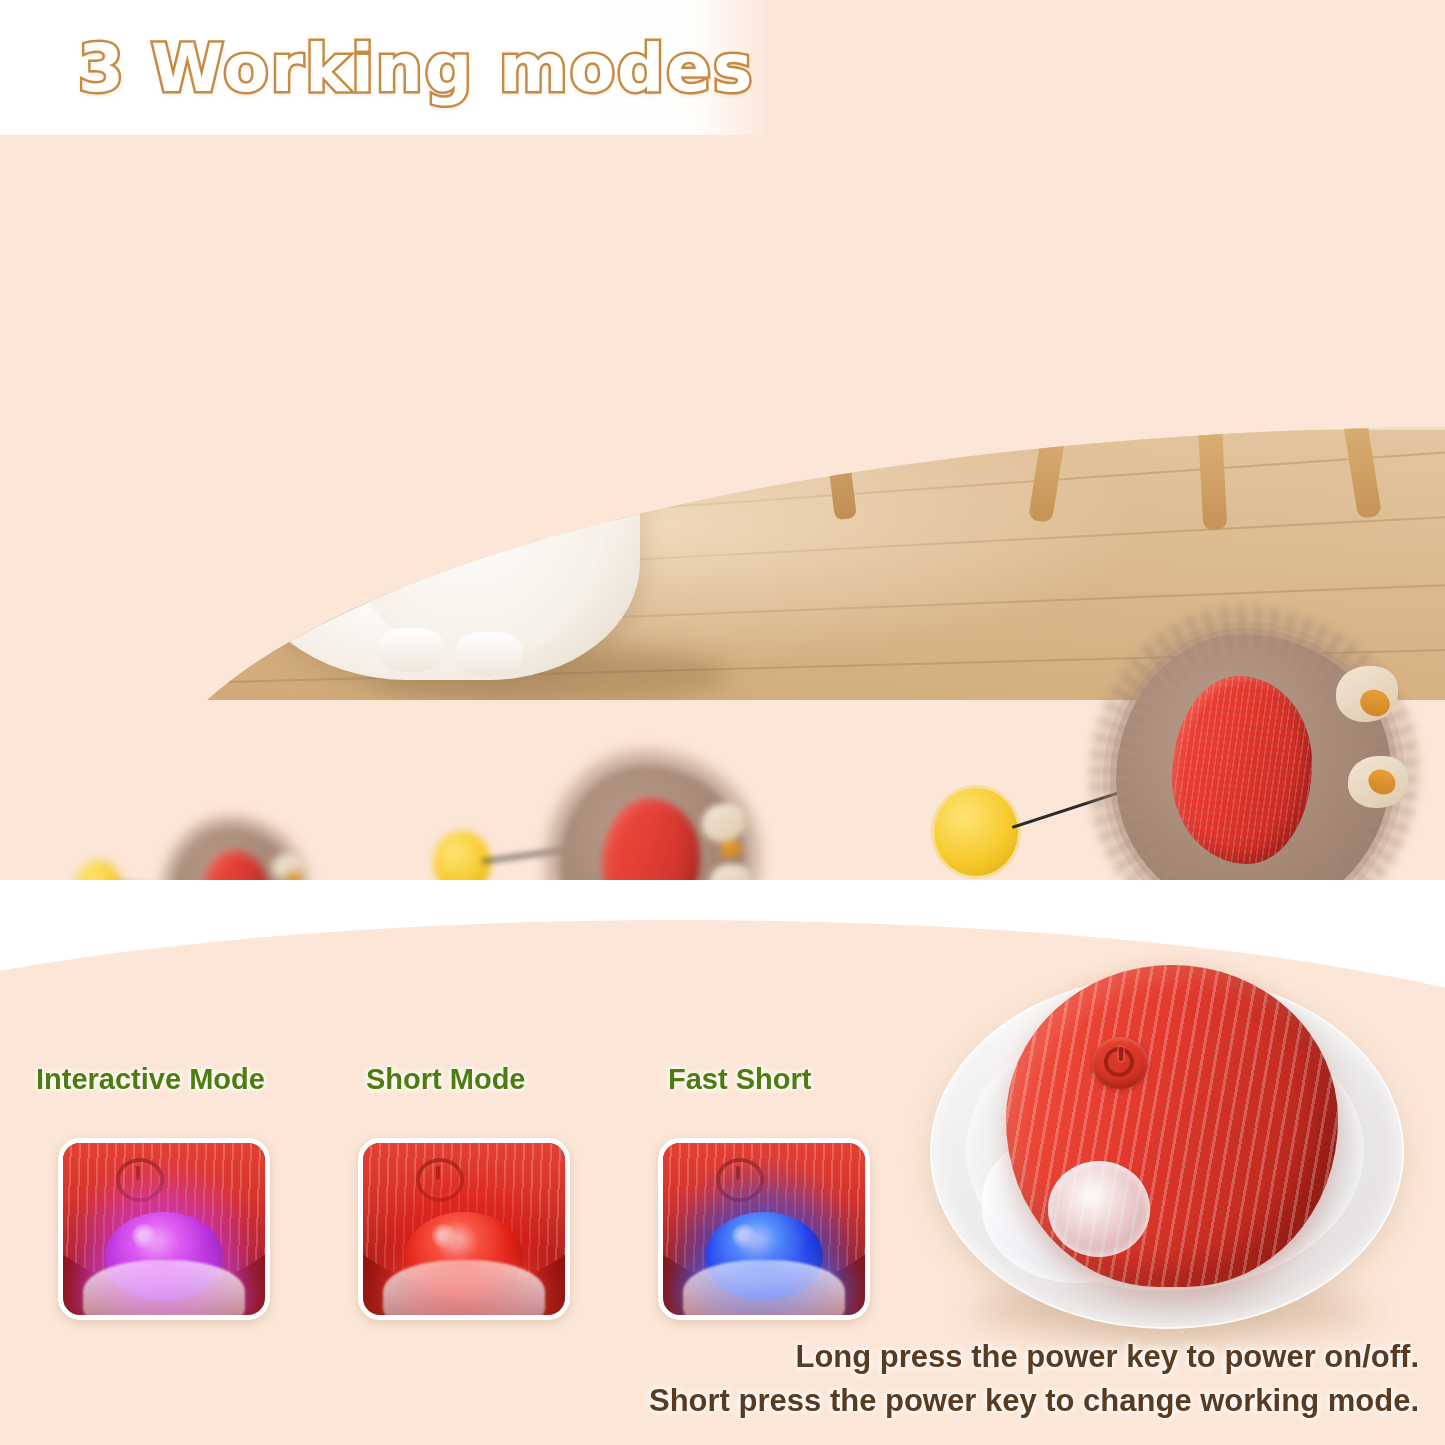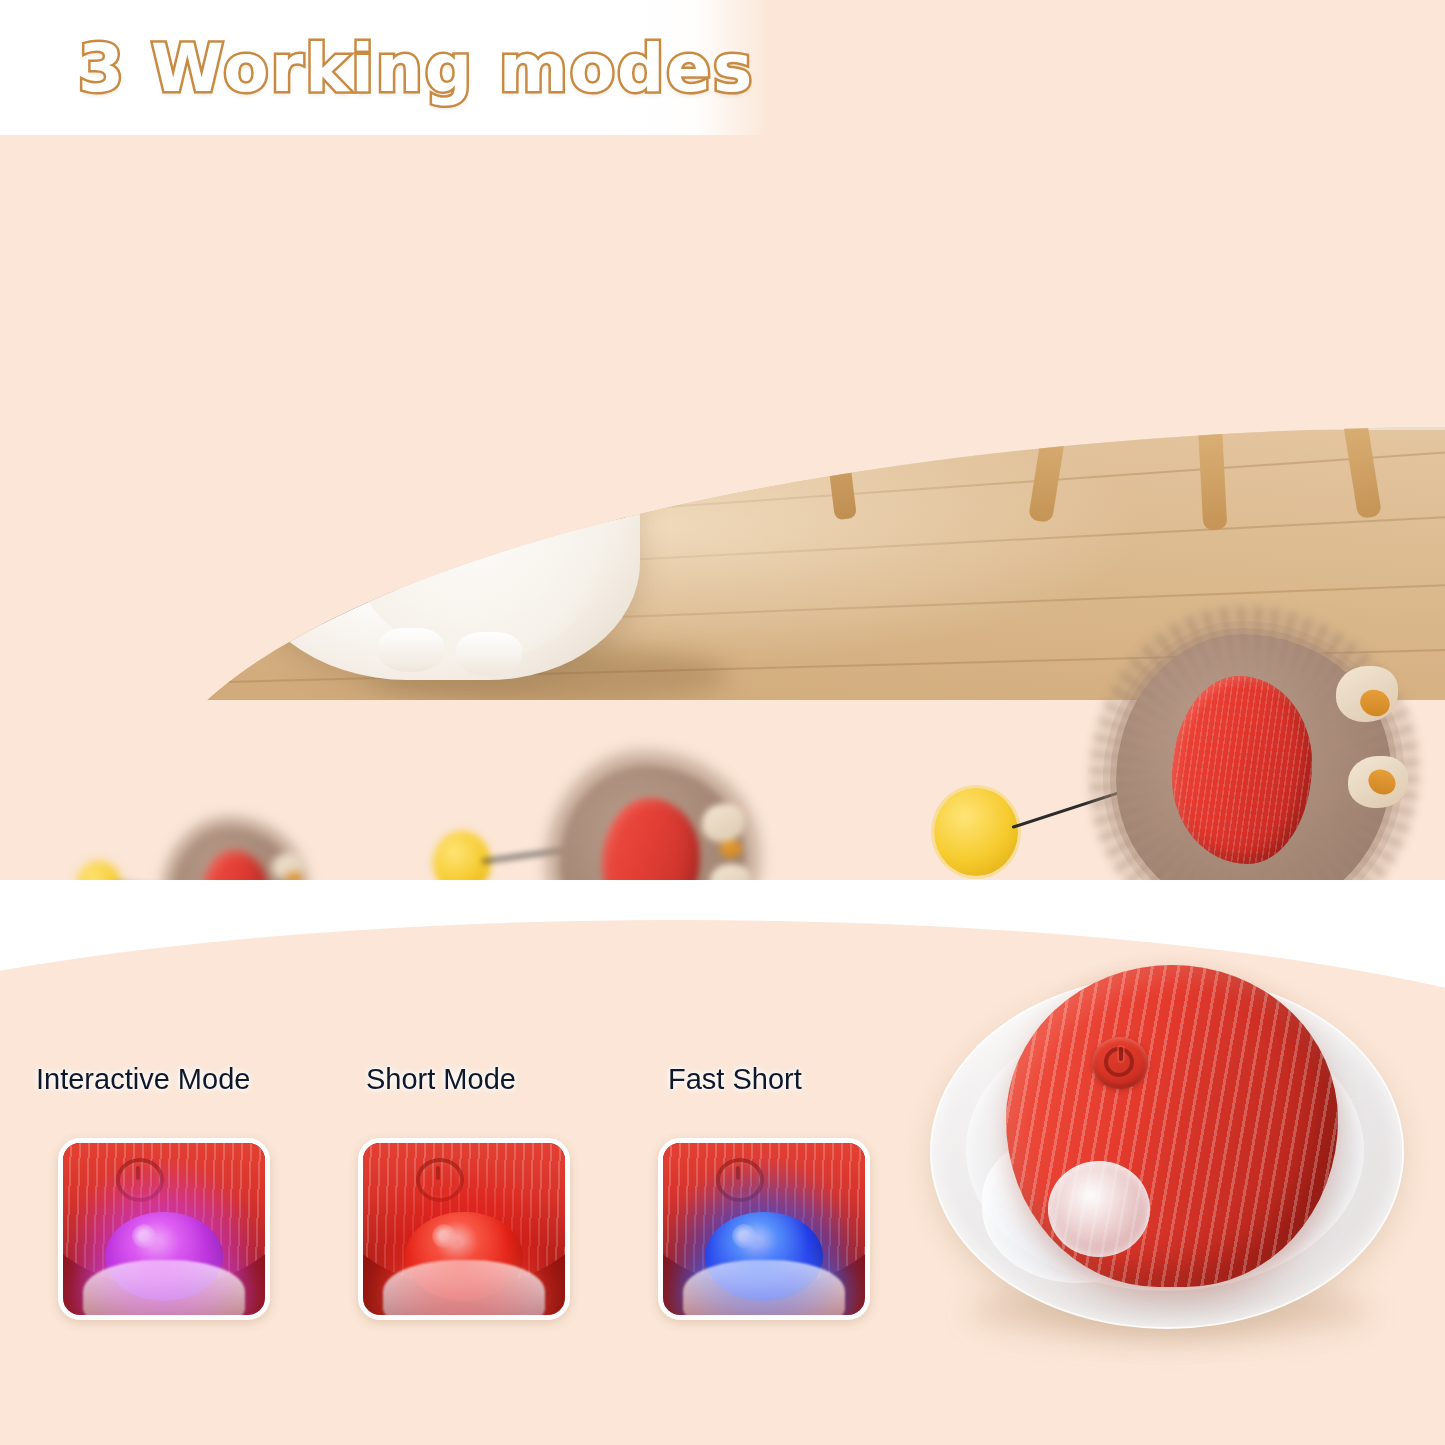--- a/index.html
+++ b/index.html
@@ -188,21 +188,21 @@
     background:radial-gradient(circle at 36% 32%,#ffe477 0%,#f6cb2e 55%,#dba70f 100%);
     box-shadow:0 0 0 3px rgba(246,203,46,.35);}
   .wire{position:absolute;height:3px;background:#2b2b2b;border-radius:2px;transform-origin:left center;}
 
   .blur-hi{filter:blur(4.2px);} .blur-mid{filter:blur(3.2px);} .blur-lo{filter:blur(.4px);}
 
   
   .mode-label{
     position:absolute;
     font-family:"Liberation Sans",sans-serif;
-    font-weight:400;font-size:29px;color:#0f172a;
+    font-weight:700;font-size:29px;color:#4d7c0f;
     text-shadow:0 0 6px #fff,0 0 10px #fff,0 0 3px #fff;
     white-space:nowrap;
   }
   .thumb{
     position:absolute;width:202px;height:172px;border-radius:22px;
     border:5px solid #ffffff;overflow:hidden;
     box-shadow:0 3px 10px rgba(170,130,95,.28);
     background:#8c1510;
   }
   .thumb .shell{position:absolute;left:-18%;top:-34%;width:136%;height:118%;border-radius:0 0 52% 52%;
@@ -425,18 +425,22 @@
     <div class="prod-ring"></div>
     <div class="prod-ring-inner"></div>
     <div class="prod-glass"></div>
     <div class="prod-ball"></div>
     <div class="prod-wheel"></div>
     <div class="prod-btn">
       <div class="ico"></div>
     </div>
   </div>
 
+  <div id="instructions">
+    <div>Long press the power key to power on/off.</div>
+    <div>Short press the power key to change working mode.</div>
+  </div>
 
   <div id="banner">
     <div id="title">3 Working modes</div>
   </div>
 
 </div>
 
 </body></html>

